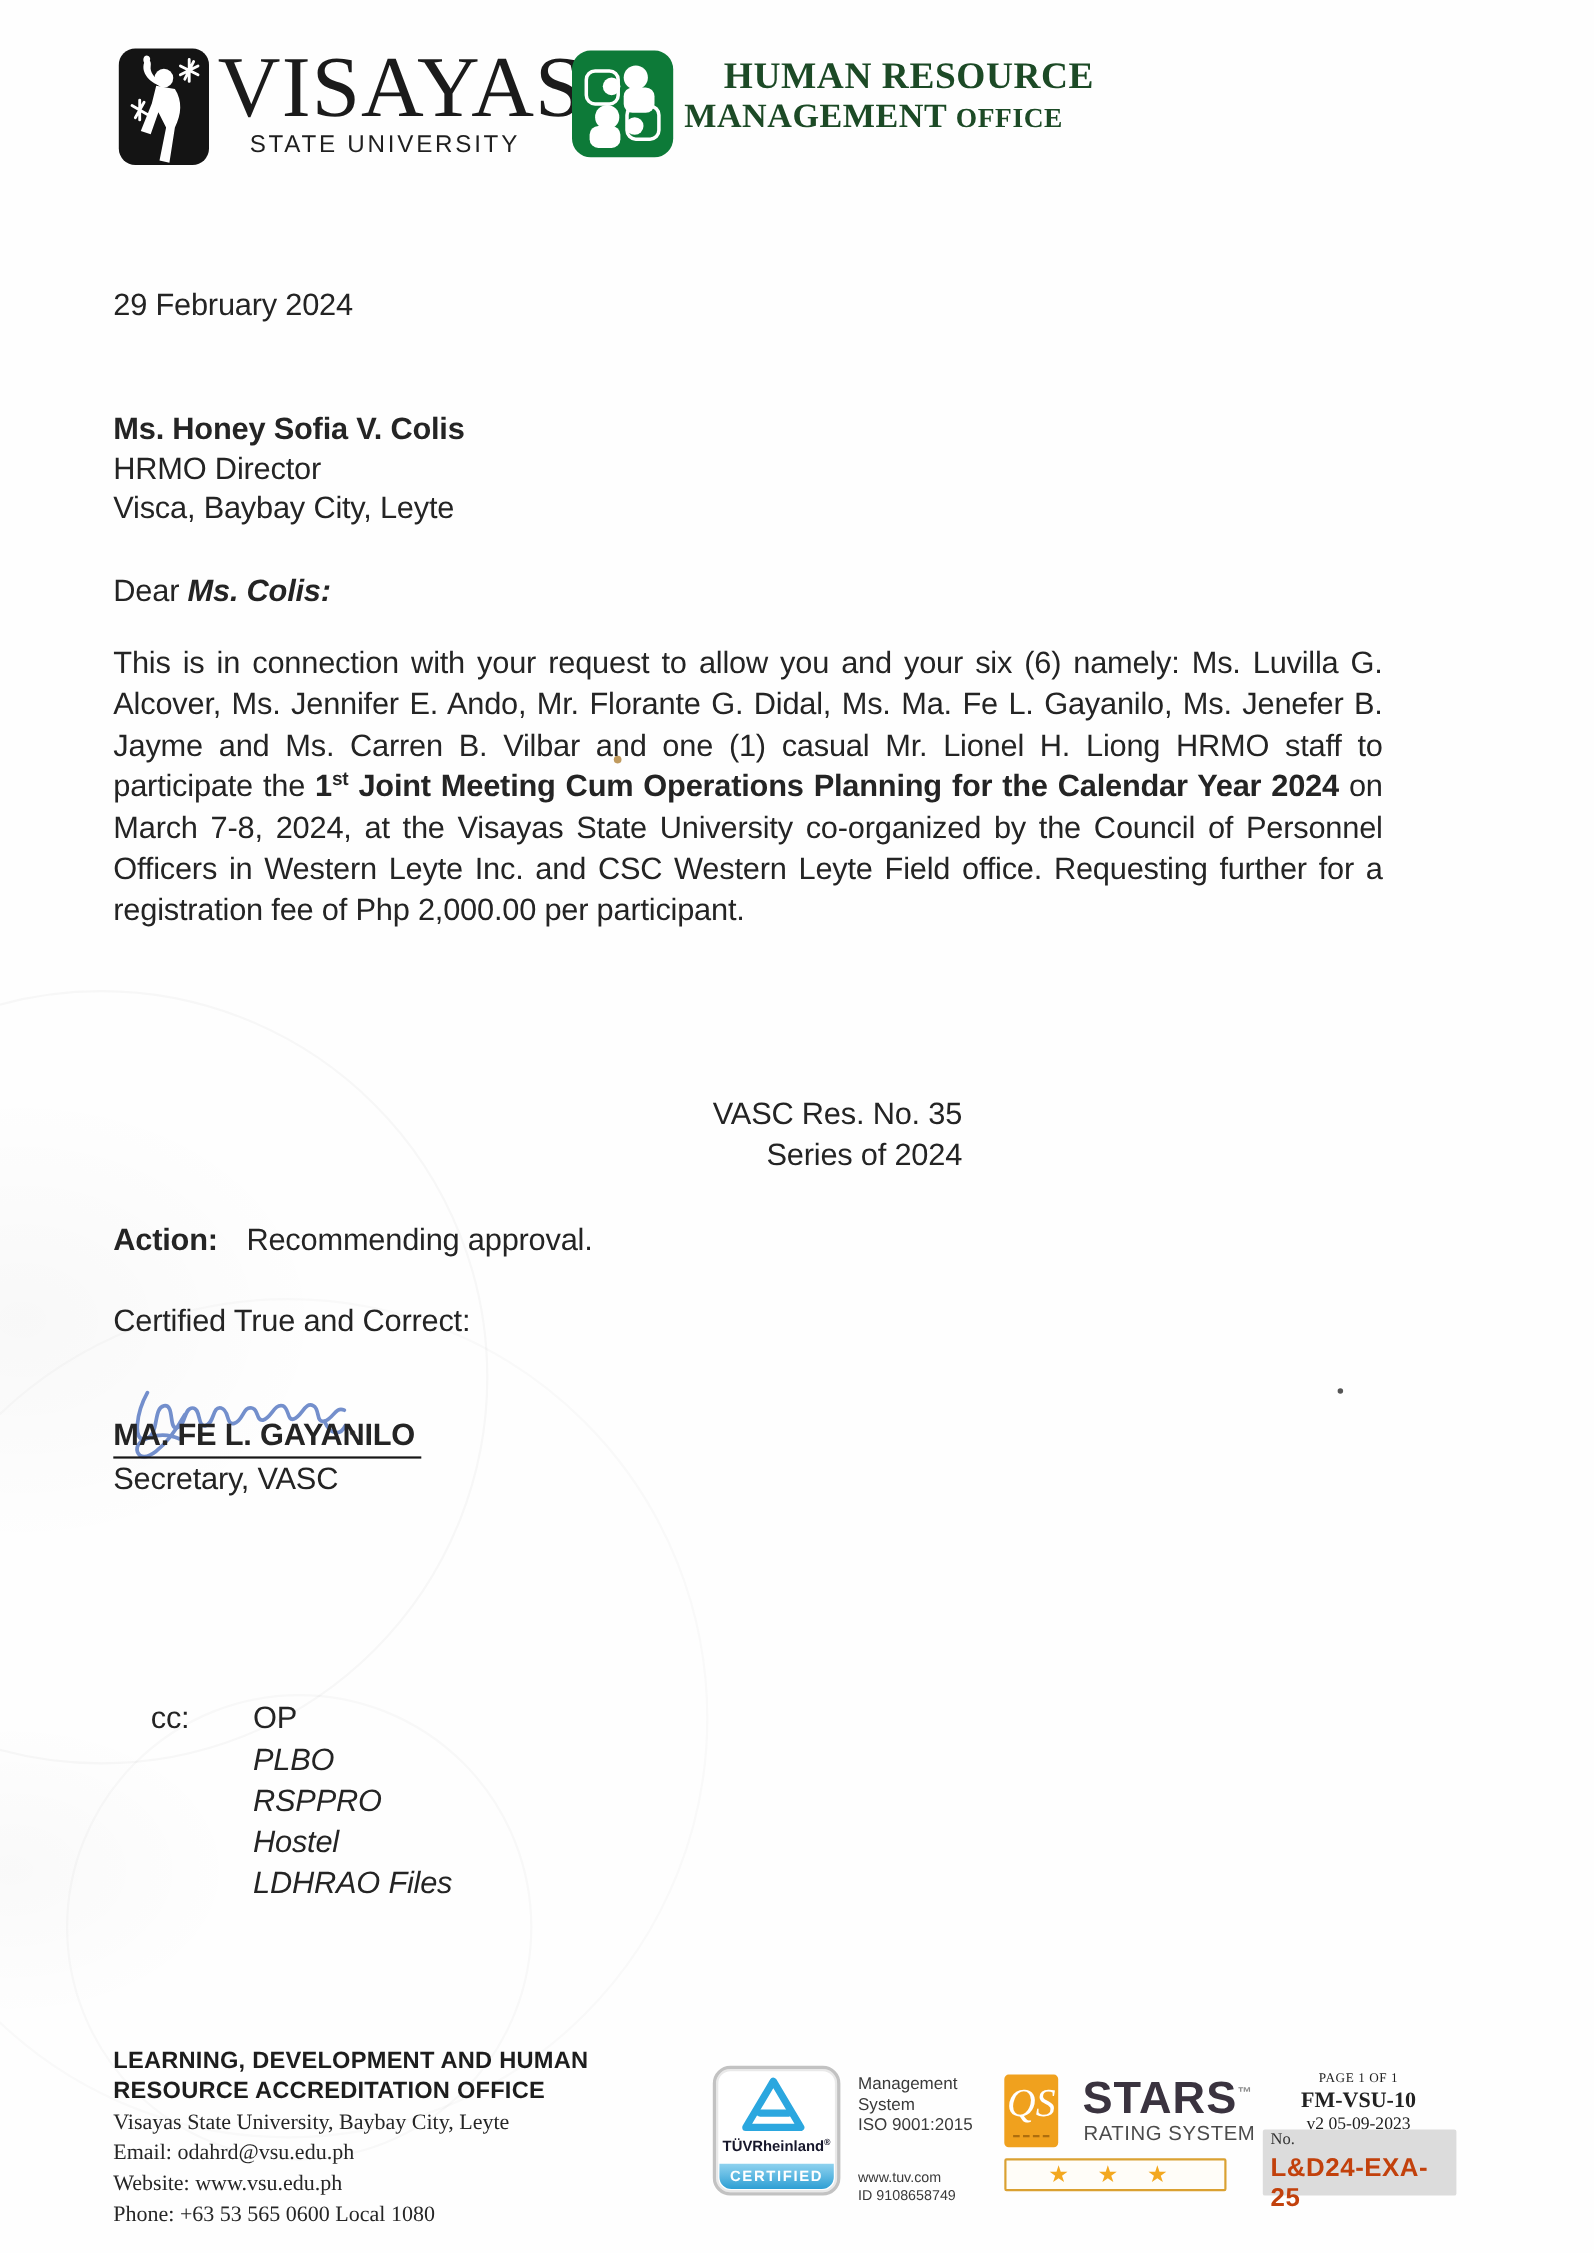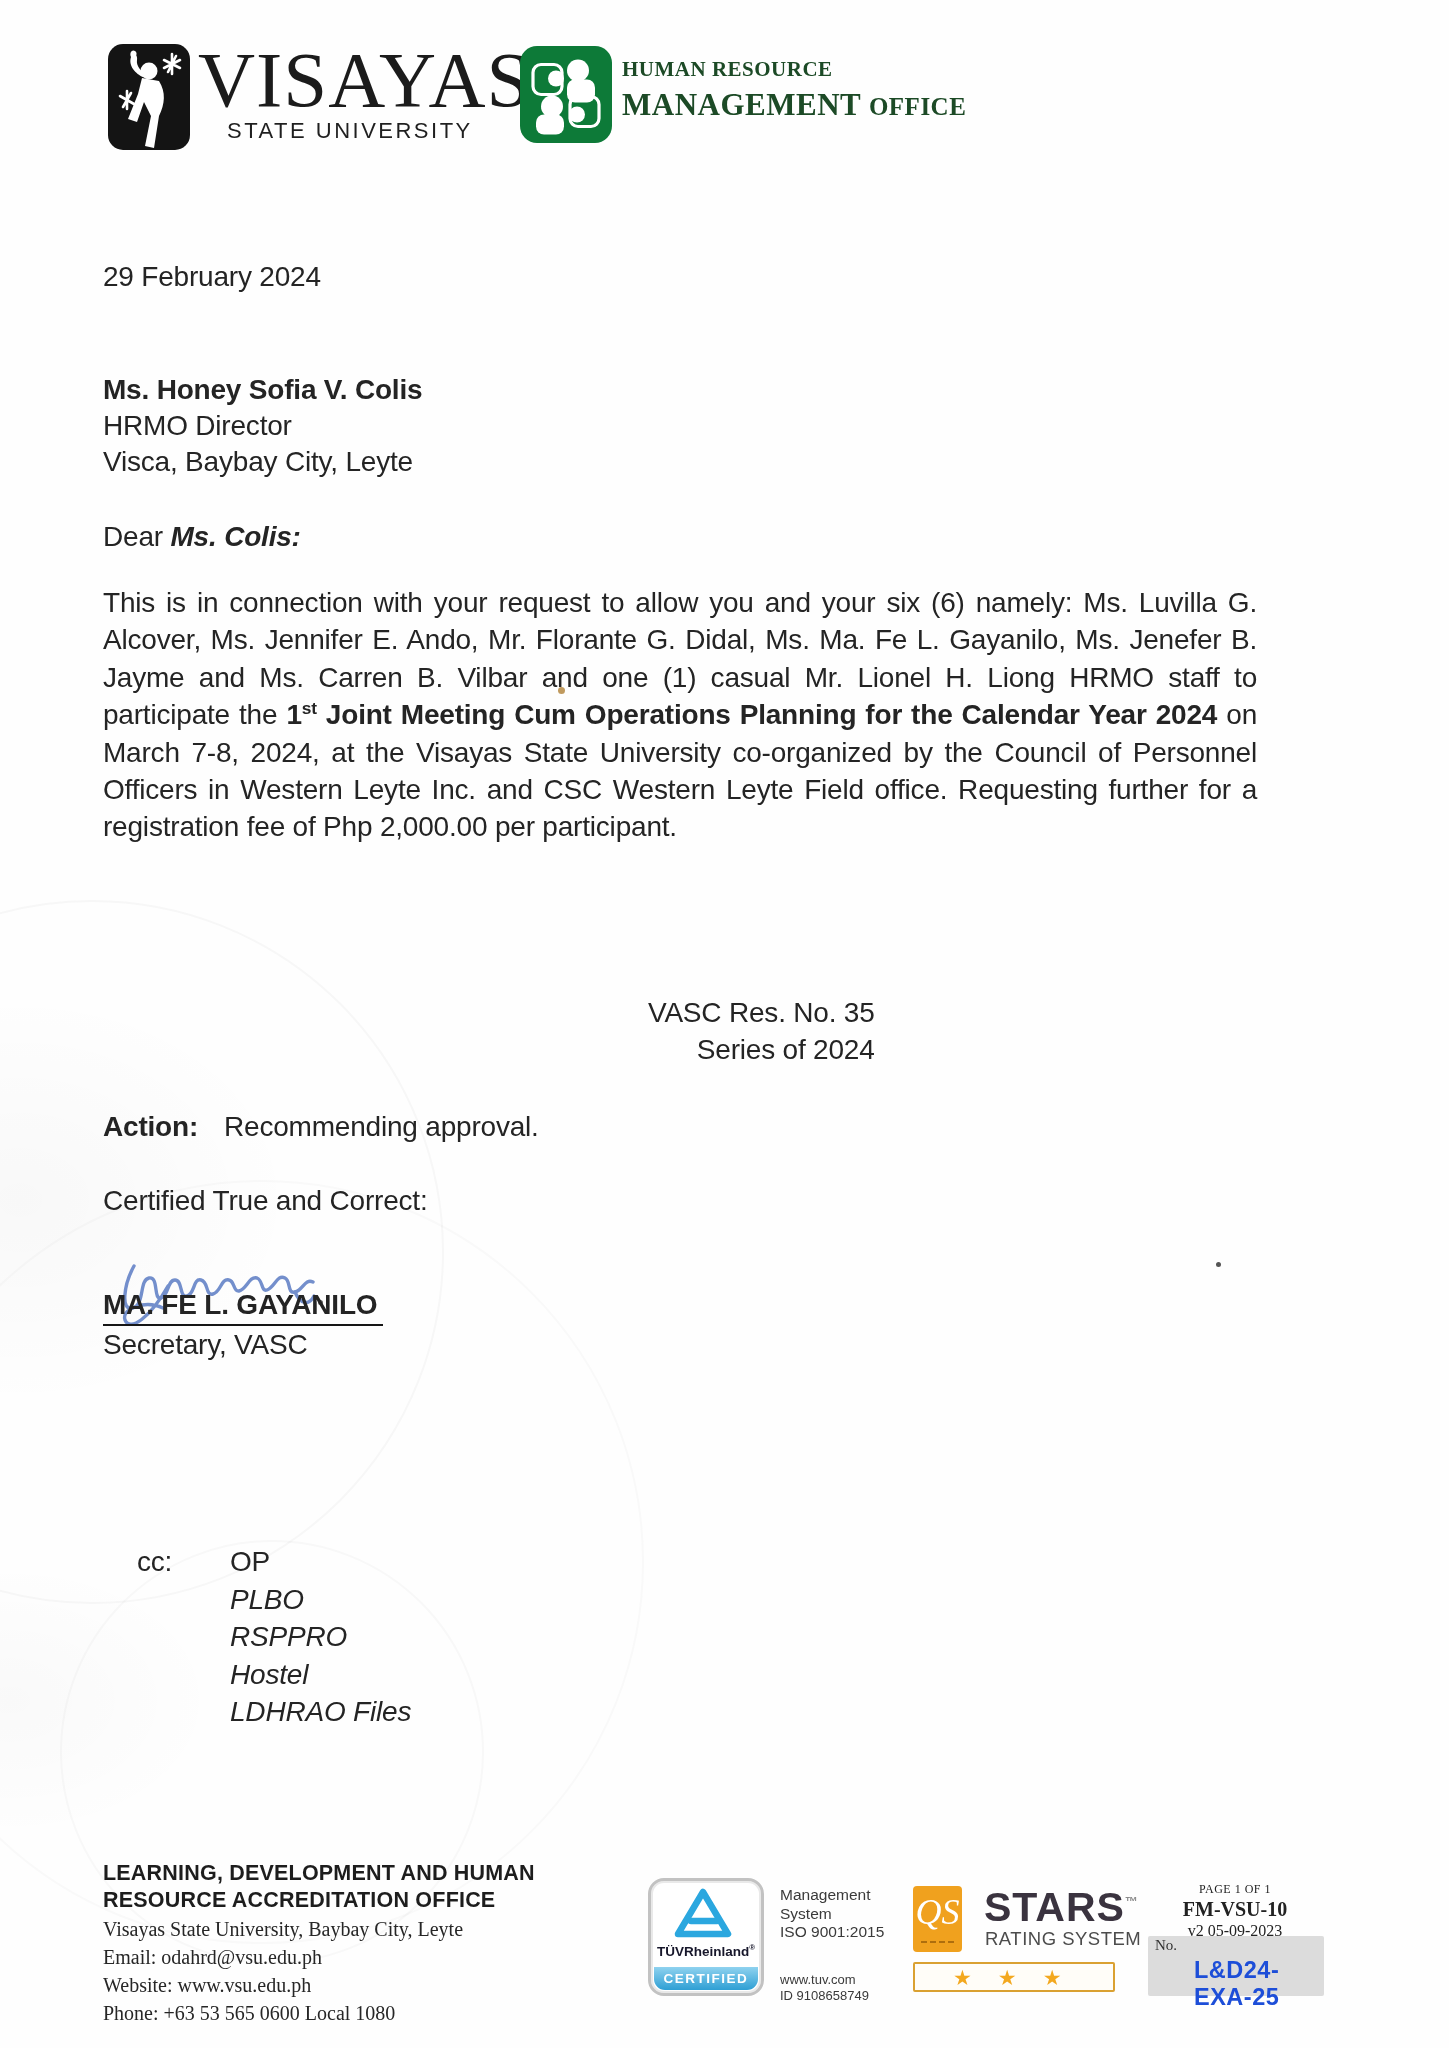--- a/index.html
+++ b/index.html
@@ -18,21 +18,21 @@
   
   .scan-arc{position:absolute;border:2px solid rgba(60,60,60,0.035);border-radius:50%;}
   .speck{position:absolute;border-radius:50%;}
 
   
   .vsu-logo-box{left:108px;top:44px;width:82px;height:106px;background:#141414;border-radius:15px;}
   .vsu-wordmark{left:198px;top:40px;font-family:"Liberation Serif",serif;font-size:79px;letter-spacing:1px;color:#1b1b1b;line-height:1;}
   .vsu-sub{left:227px;top:118px;font-size:22px;letter-spacing:2.5px;color:#1f1f1f;}
   .hrmo-logo-box{left:520px;top:46px;width:92px;height:97px;background:#0d7a38;border-radius:17px;}
   .hrmo-title{left:622px;top:52px;font-family:"Liberation Serif",serif;font-weight:bold;color:#1c4a26;line-height:35px;letter-spacing:0.5px;}
-  .hrmo-title .l1{font-size:21px;}
+  .hrmo-title .l1{font-size:34px;margin-left:36px;}
   .hrmo-title .l2a{font-size:31px;}
   .hrmo-title .l2b{font-size:25px;}
 
   
   .bodytext{font-size:28px;line-height:37.4px;letter-spacing:-0.2px;color:#242424;}
   .date-line{left:103px;top:258px;}
   .recipient{left:103px;top:372px;line-height:36px;}
   .recipient .name{font-weight:bold;}
   .salutation{left:103px;top:518px;}
   .salutation .sal-name{font-weight:bold;font-style:italic;}
@@ -71,21 +71,21 @@
   .qs-tm{font-size:13px;vertical-align:super;color:#8a8a8a;}
   .qs-rating{left:985px;top:1928px;font-size:18.5px;color:#4c4c4c;letter-spacing:0.5px;}
   .qs-star-bar{left:913px;top:1962px;width:202px;height:30px;background:#fffdf8;border:2px solid #daa132;border-radius:2px;display:flex;align-items:center;padding-left:38px;box-sizing:border-box;}
   .qs-star{color:#f3a81f;font-size:21px;margin-right:26px;line-height:1;}
   .pageinfo{left:1140px;top:1882px;width:190px;text-align:center;font-family:"Liberation Serif",serif;color:#222;}
   .pi-page{font-size:12px;letter-spacing:0.5px;}
   .pi-form{font-size:20px;font-weight:bold;margin-top:1px;}
   .pi-ver{font-size:16px;margin-top:1px;}
   .no-box{left:1148px;top:1936px;width:176px;height:60px;background:#dcdcdc;border-radius:2px;}
   .no-label{position:absolute;left:7px;top:1px;font-family:"Liberation Serif",serif;font-size:15px;color:#333;}
-  .no-value{position:absolute;left:7px;top:21px;font-size:23.5px;font-weight:bold;color:#1d4ed8;letter-spacing:0.5px;font-family:"Liberation Sans",sans-serif;margin-left:39px;}
+  .no-value{position:absolute;left:7px;top:21px;font-size:23.5px;font-weight:bold;color:#c2410c;letter-spacing:0.5px;font-family:"Liberation Sans",sans-serif;}
 </style>
 </head>
 <body>
 
 <div class="page">
 
   <div class="scan-arc" style="left:-260px;top:900px;width:700px;height:700px;"></div>
   <div class="scan-arc" style="left:-120px;top:1180px;width:760px;height:760px;border-color:rgba(60,60,60,0.028);"></div>
   <div class="scan-arc" style="left:60px;top:1540px;width:420px;height:420px;border-color:rgba(60,60,60,0.03);"></div>
   <div class="speck" style="left:558px;top:687px;width:7px;height:7px;background:#c09a5e;"></div>

